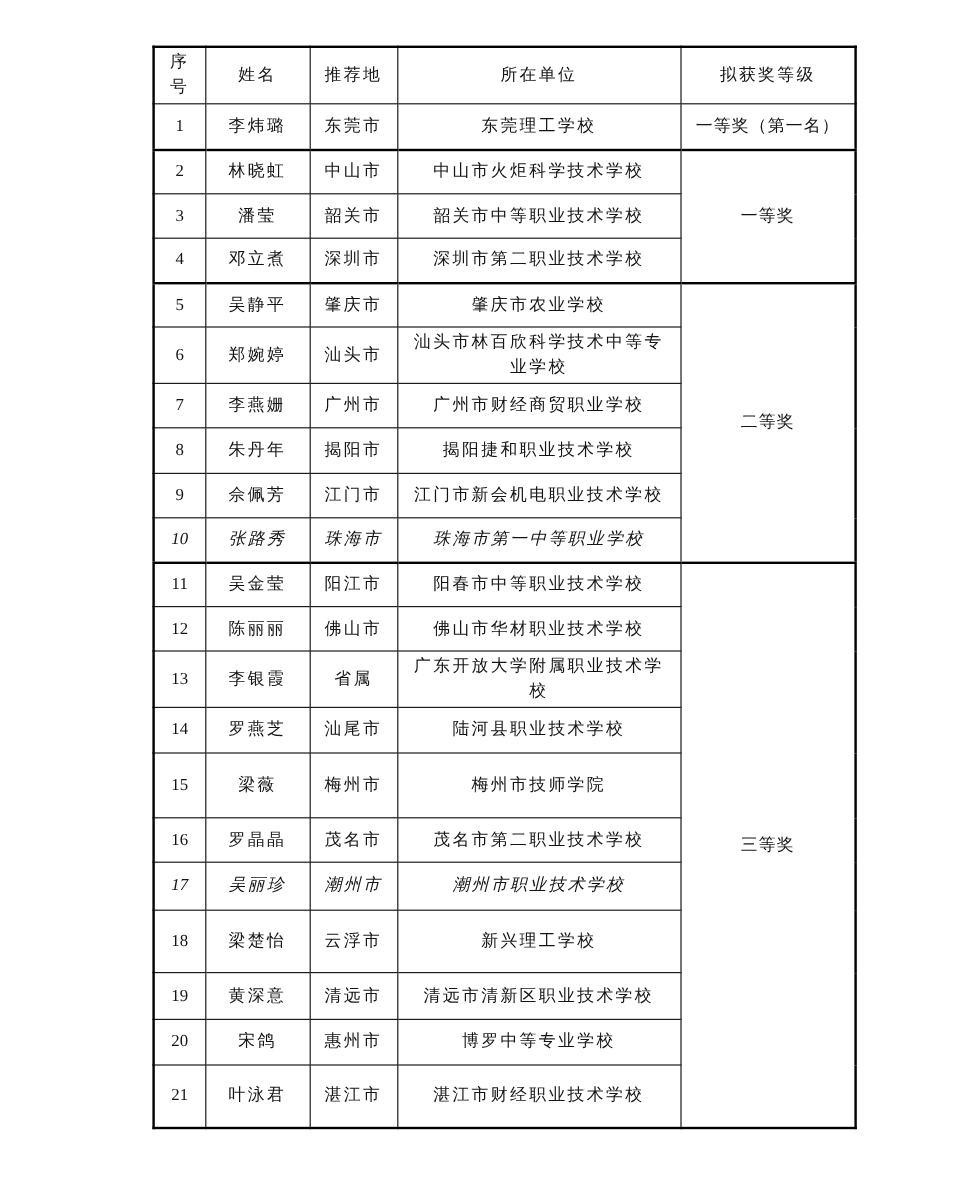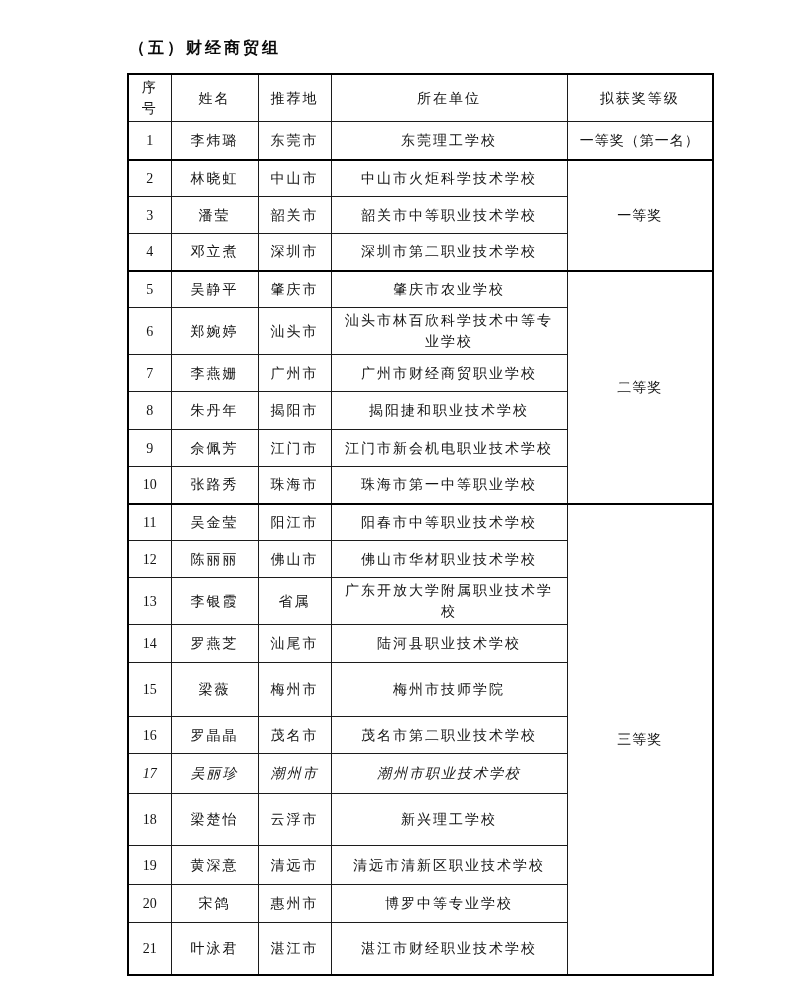--- a/index.html
+++ b/index.html
@@ -33,21 +33,20 @@
   }
   .award-table thead tr{height:38px;}
   .award-table td.cell-no{letter-spacing:0;}
   .award-table tr.group-start td{border-top:2px solid #000;}
   .award-table td.award-cell{letter-spacing:1px;margin-left:30px;}
 </style>
 </head>
 <body>
 
 <div class="doc">
-  <h2 class="doc-title">（五）财经商贸组</h2>
 
   <table class="award-table">
     <colgroup>
       <col class="c-no">
         <col class="c-name">
         <col class="c-place">
         <col class="c-unit">
         <col class="c-award">
     </colgroup>
     <thead>
@@ -110,21 +109,21 @@
           <td class="cell-name">朱丹年</td>
           <td class="cell-place">揭阳市</td>
           <td class="cell-unit">揭阳捷和职业技术学校</td>
         </tr>
         <tr style="height: 37px;">
           <td class="cell-no">9</td>
           <td class="cell-name">佘佩芳</td>
           <td class="cell-place">江门市</td>
           <td class="cell-unit">江门市新会机电职业技术学校</td>
         </tr>
-        <tr style="height: 37px;">
+        <tr style="height: 37px; font-style: italic;">
           <td class="cell-no">10</td>
           <td class="cell-name">张路秀</td>
           <td class="cell-place">珠海市</td>
           <td class="cell-unit">珠海市第一中等职业学校</td>
         </tr>
         <tr class="group-start" style="height: 37px; font-family: Liberation Serif, serif;">
           <td class="cell-no">11</td>
           <td class="cell-name">吴金莹</td>
           <td class="cell-place">阳江市</td>
           <td class="cell-unit">阳春市中等职业技术学校</td>

